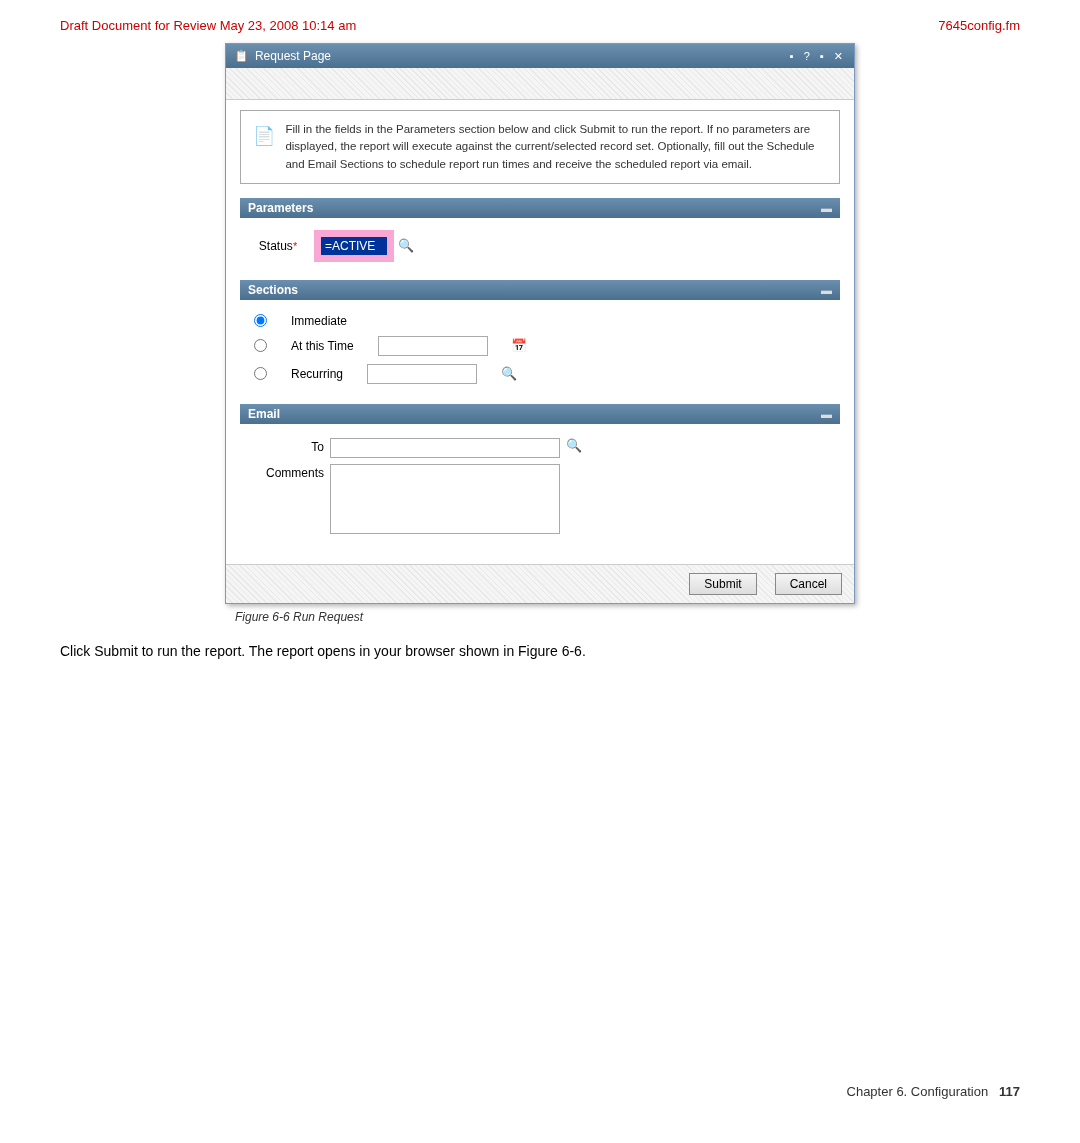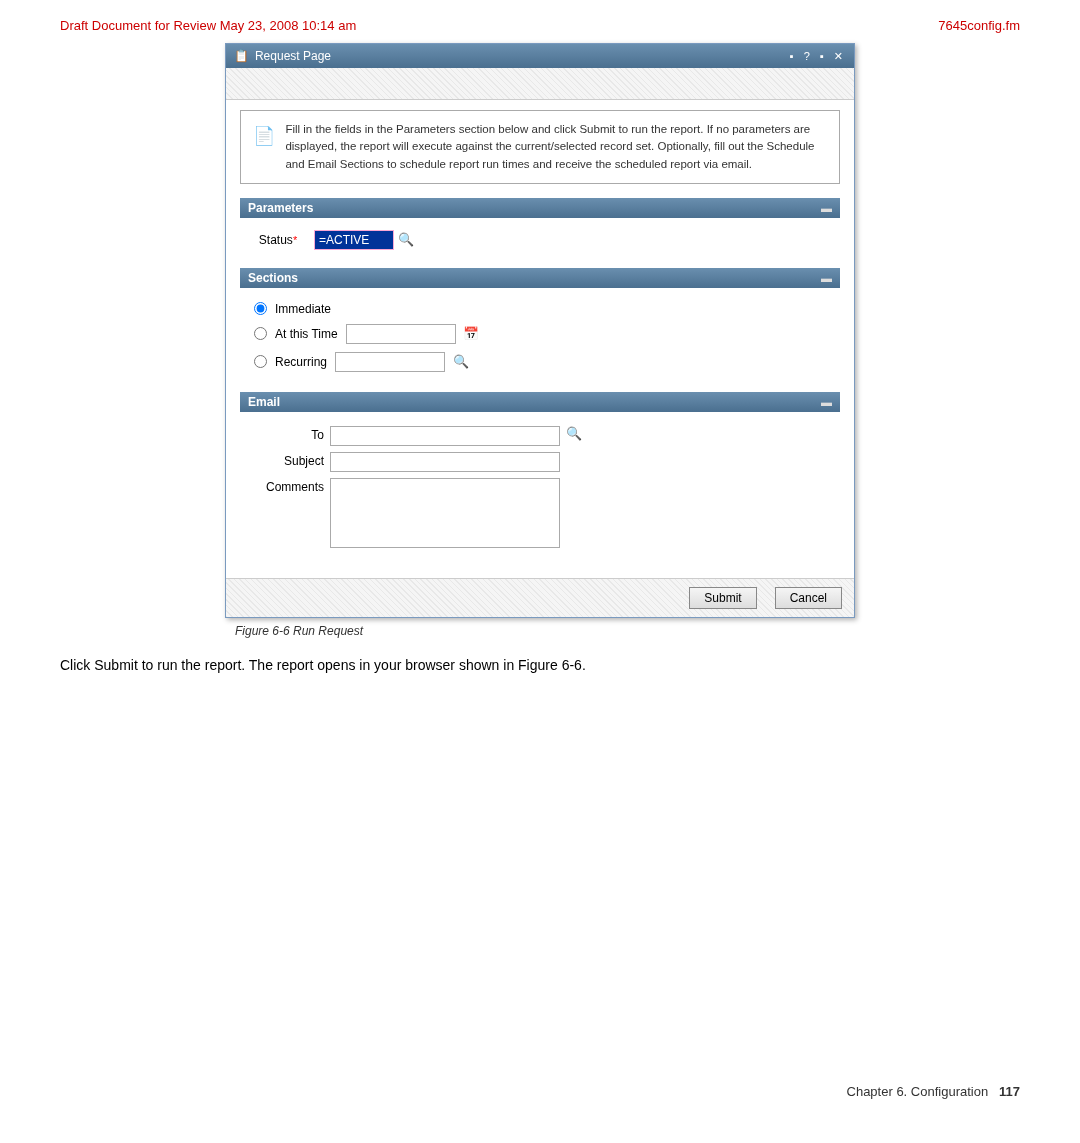--- a/index.html
+++ b/index.html
@@ -147,21 +147,21 @@
       font-size: 11px;
     }
     .params-input-wrapper {
       display: flex;
       align-items: center;
       gap: 4px;
     }
     .params-input {
       background: #003399;
       color: #fff;
-      border: 1px solid #f9a8d4;
+      border: 7px solid #f9a8d4;
       padding: 2px 4px;
       font-size: 12px;
       width: 80px;
     }
     .search-icon-btn {
       cursor: pointer;
       font-size: 13px;
       color: #555;
     }
 
@@ -171,21 +171,21 @@
     }
     .schedule-options {
       padding: 6px 14px;
       display: flex;
       flex-direction: column;
       gap: 8px;
     }
     .schedule-row {
       display: flex;
       align-items: center;
-      gap: 8px;
+      gap: 24px;
       font-size: 12px;
     }
     .schedule-row input[type="radio"] {
       margin: 0;
     }
     .schedule-row input[type="text"] {
       border: 1px solid #aaa;
       padding: 2px 4px;
       width: 110px;
       font-size: 12px;
@@ -378,24 +378,20 @@
           <span class="section-header-icon">▬</span>
         </div>
         <div class="email-fields">
 
           <div class="email-row">
             <span class="email-label">To</span>
             <input type="text" class="email-input email-to-input" style="">
             <span class="search-icon-btn">🔍</span>
           </div>
 
-          <div class="email-row">
-            <span class="email-label">Subject</span>
-            <input type="text" class="email-input email-subject-input" style="">
-          </div>
 
           <div class="email-row">
             <span class="email-label">Comments</span>
             <textarea class="email-comments-textarea" style=""></textarea>
           </div>
         </div>
       </div>
 
     </div>
 

